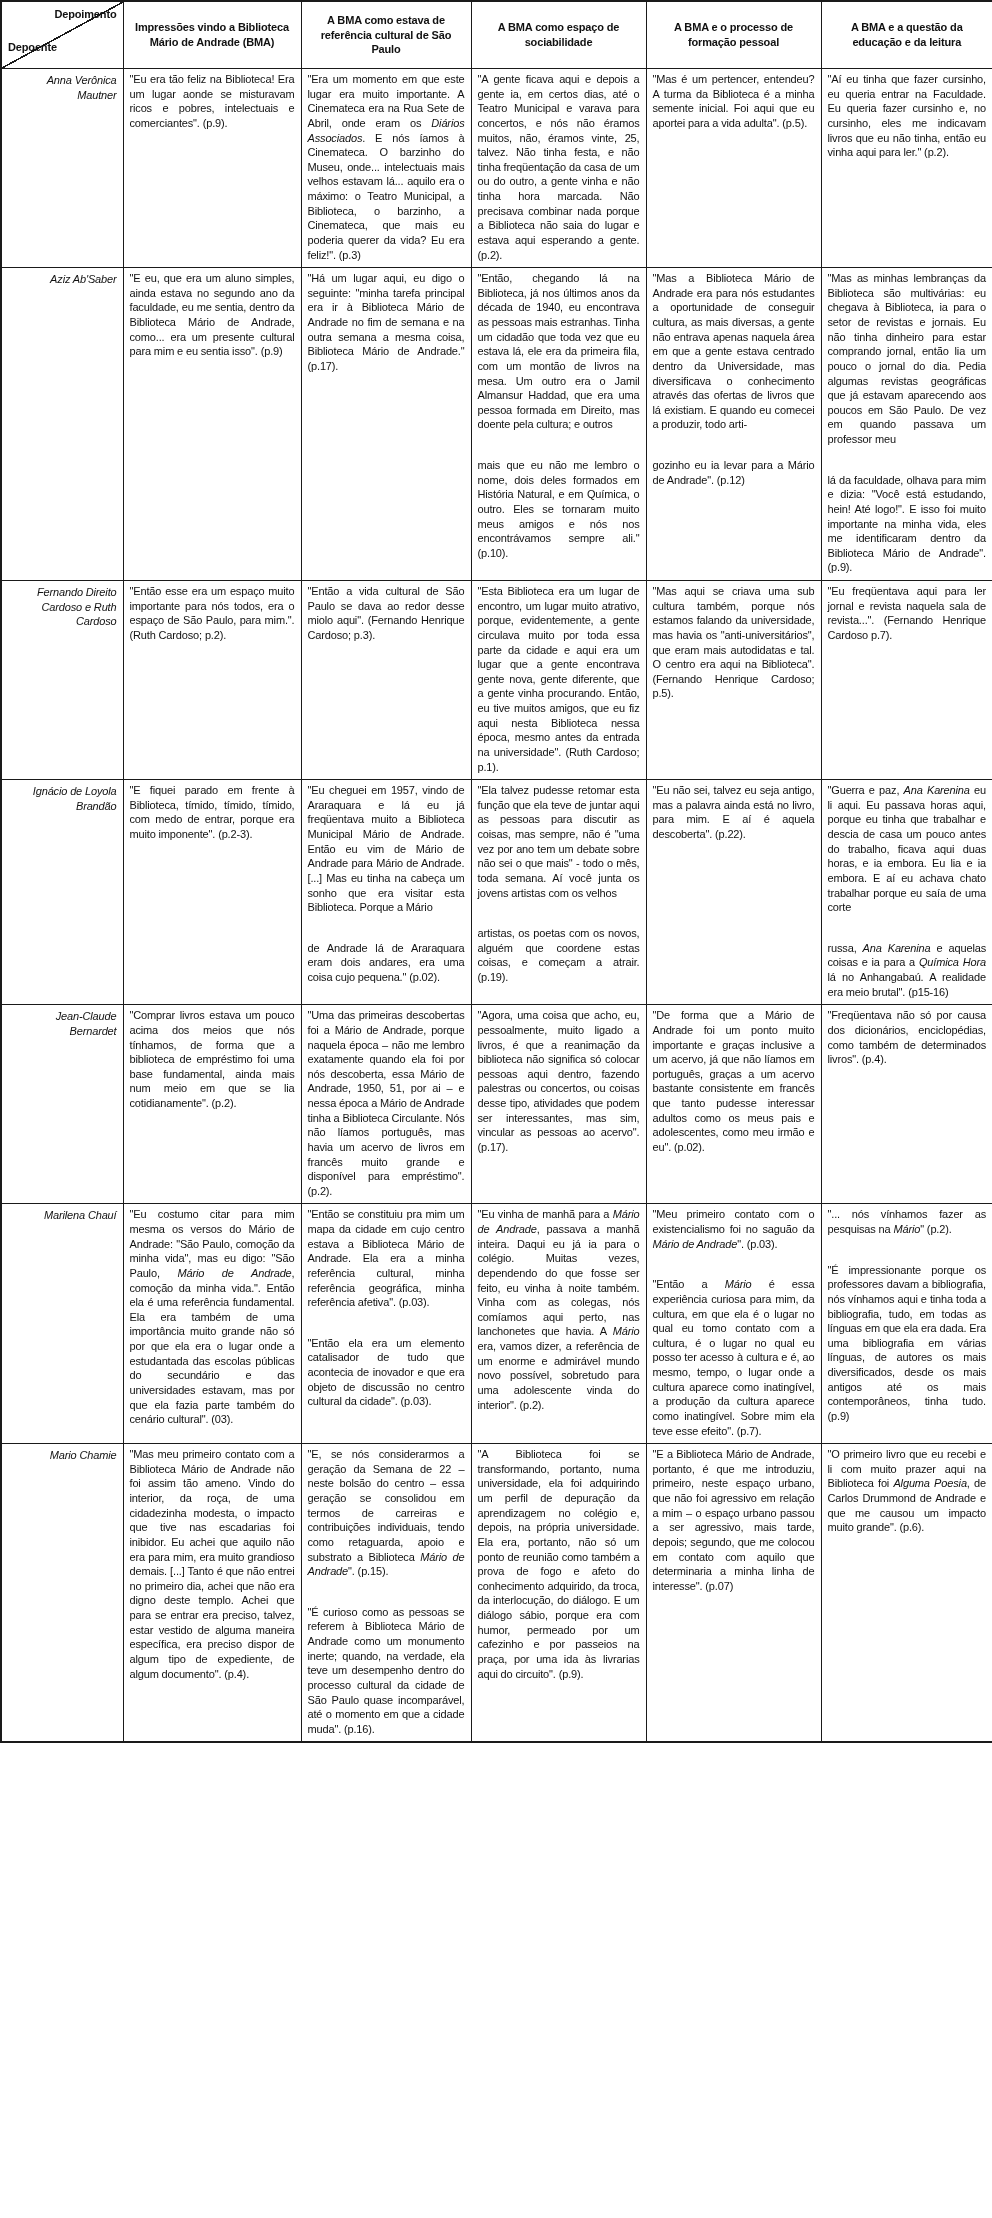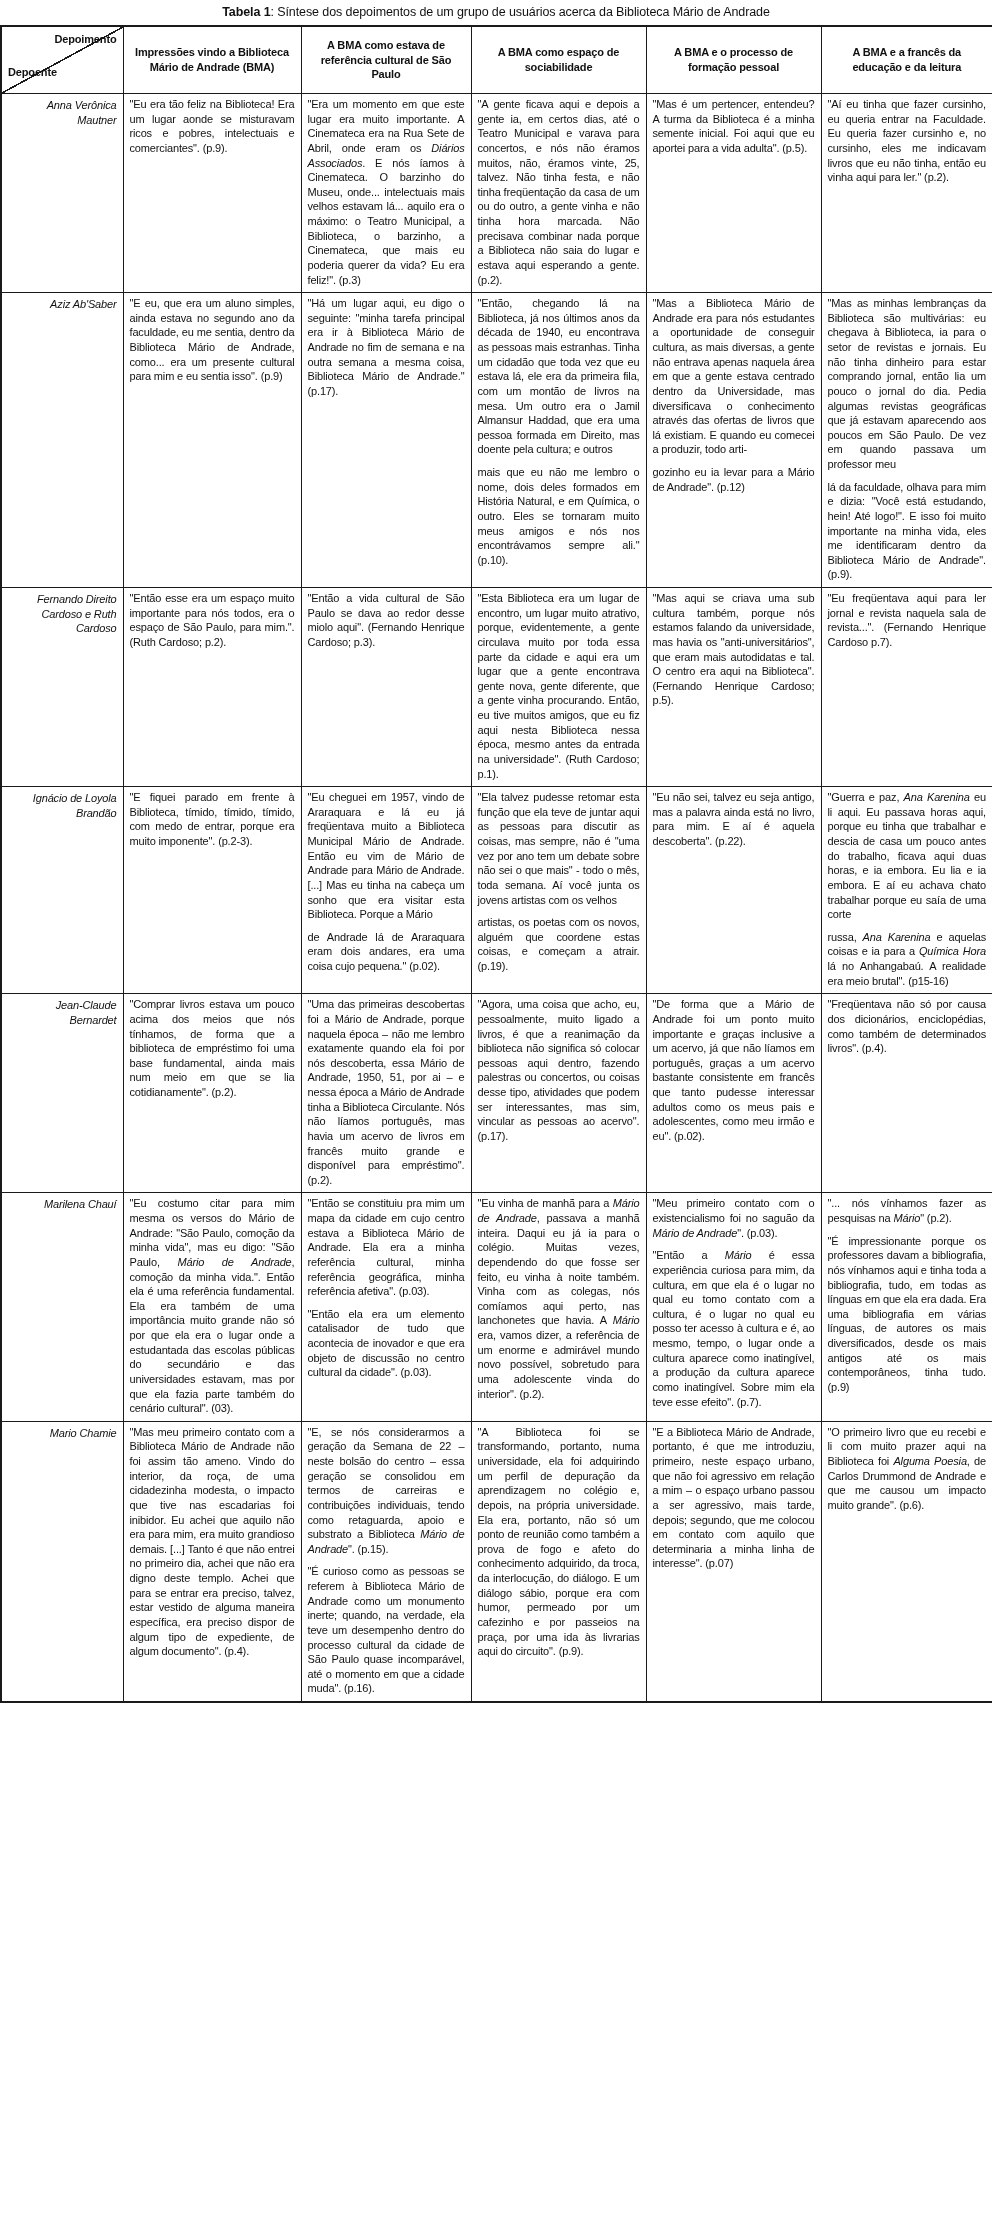--- a/index.html
+++ b/index.html
@@ -38,21 +38,21 @@
     height:58px;
     padding:4px 6px;
     line-height:1.35;
   }
   td p{
     margin:0;
     text-align:justify;
     hyphens:auto;
     -webkit-hyphens:auto;
   }
-  td p + p{margin-top:8px;}
+  td p + p{margin-top:26px;}
   td.name{
     font-style:italic;
     text-align:right;
     padding-top:4px;
   }
   
   th.corner{
     position:relative;
     padding:0;
   }
@@ -76,44 +76,41 @@
     position:absolute;
     bottom:13px;
     left:6px;
     font-weight:bold;
   }
 </style>
 </head>
 <body>
 
 <div class="page">
-  <div class="title">
-    <b>Tabela 1</b><span>: Síntese dos depoimentos de um grupo de usuários acerca da Biblioteca Mário de Andrade</span>
-  </div>
 
   <table>
     <colgroup>
       <col style="width:122px">
       <col style="width:178px">
       <col style="width:170px">
       <col style="width:175px">
       <col style="width:175px">
       <col style="width:172px">
     </colgroup>
     <thead>
       <tr>
         <th class="corner">
           <span class="c-top">Depoimento</span>
           <span class="c-bottom">Depoente</span>
         </th>
         <th>Impressões vindo a Biblioteca Mário de Andrade (BMA)</th>
         <th>A BMA como estava de referência cultural de São Paulo</th>
         <th>A BMA como espaço de sociabilidade</th>
         <th>A BMA e o processo de formação pessoal</th>
-        <th>A BMA e a francês da educação e da leitura</th>
+        <th>A BMA e a questão da educação e da leitura</th>
       </tr>
     </thead>
     <tbody>
         <tr>
           <td class="name">Anna Verônica Mautner</td>
           <td>
             <p>"Eu era tão feliz na Biblioteca! Era um lugar aonde se misturavam ricos e pobres, intelectuais e comerciantes". (p.9).</p>
           </td>
           <td>
             <p>"Era um momento em que este lugar era muito importante. A Cinemateca era na Rua Sete de Abril, onde eram os <i>Diários Associados</i>. E nós íamos à Cinemateca. O barzinho do Museu, onde... intelectuais mais velhos estavam lá... aquilo era o máximo: o Teatro Municipal, a Biblioteca, o barzinho, a Cinemateca, que mais eu poderia querer da vida? Eu era feliz!". (p.3)</p>

